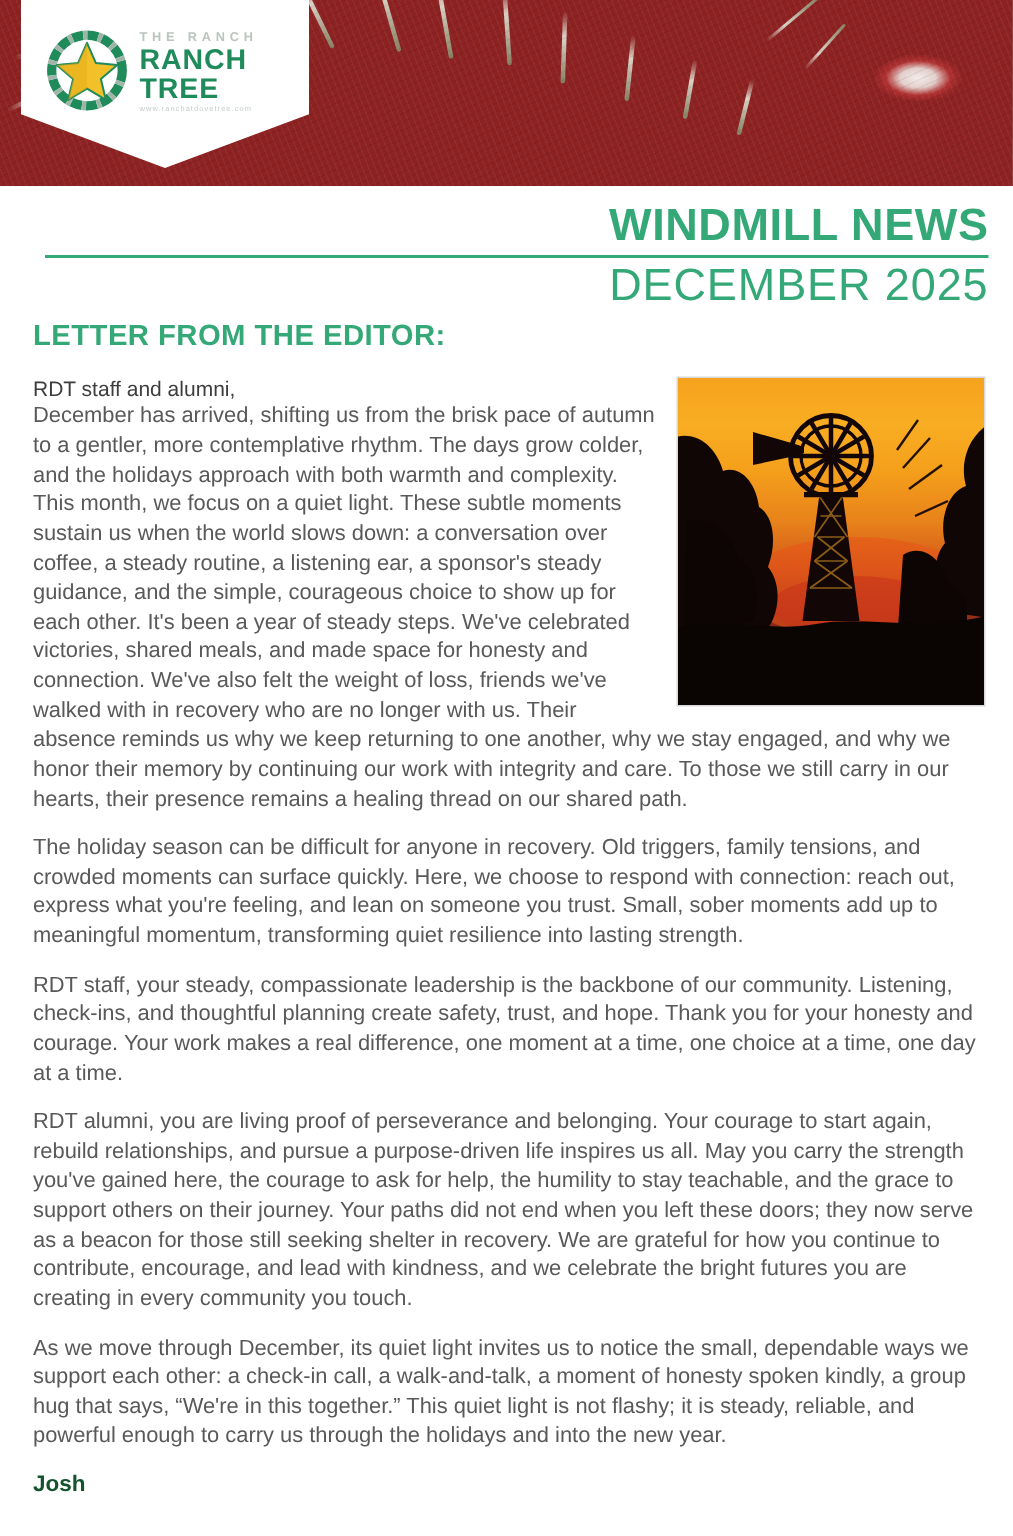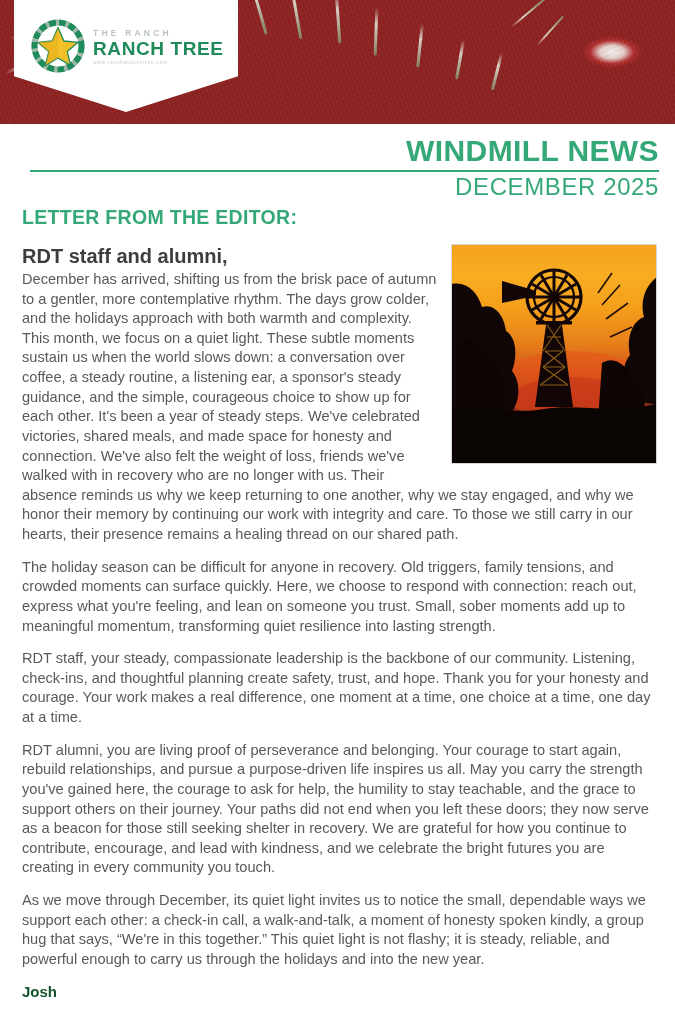--- a/index.html
+++ b/index.html
@@ -61,21 +61,21 @@
     position:absolute;
     background: linear-gradient(90deg, rgba(226,236,220,0.0) 0%, rgba(232,240,226,0.85) 35%, rgba(130,158,118,0.75) 100%);
     border-radius: 2px;
   }
 
   
   .logo-badge {
     position: absolute;
     left: 14px;
     top: 0;
-    width: 224px;
+    width: 192px;
     height: 112px;
     background: #ffffff;
     clip-path: polygon(0 0, 100% 0, 100% 68%, 50% 100%, 0 68%);
     z-index: 5;
   }
   .logo-inner {
     position: absolute;
     left: 16px;
     top: 18px;
     display: flex;
@@ -120,21 +120,21 @@
     line-height: 1.02;
     margin: 0;
   }
   .masthead-rule {
     height: 2px;
     background: #35a877;
     margin: 3px 0 2px 14px;
   }
   .masthead-date {
     text-align: right;
-    font-size: 24px;
+    font-size: 30px;
     font-weight: 400;
     color: #35a877;
     letter-spacing: 0.6px;
     line-height: 1.1;
     margin: 0;
   }
 
   
   .content {
     padding: 0 18px 5px 22px;
@@ -171,23 +171,23 @@
   .wm-svg { position: absolute; inset: 0; width: 100%; height: 100%; }
 
   .body-text {
     font-size: 14.6px;
     line-height: 1.345;
     color: #595959;
     margin: 0 0 13px 0;
     text-align: left;
   }
   .salutation {
-    font-weight: 700;
+    font-weight: 400;
     color: #3d3d3d;
-    font-size: 20px;
+    font-size: 14px;
     line-height: 1.345;
     margin: 0;
   }
   .signoff {
     text-align: left;
     font-weight: 700;
     font-size: 15px;
     color: #14532d;
     margin: 10px 0 0 0;
     padding-right: 18px;

